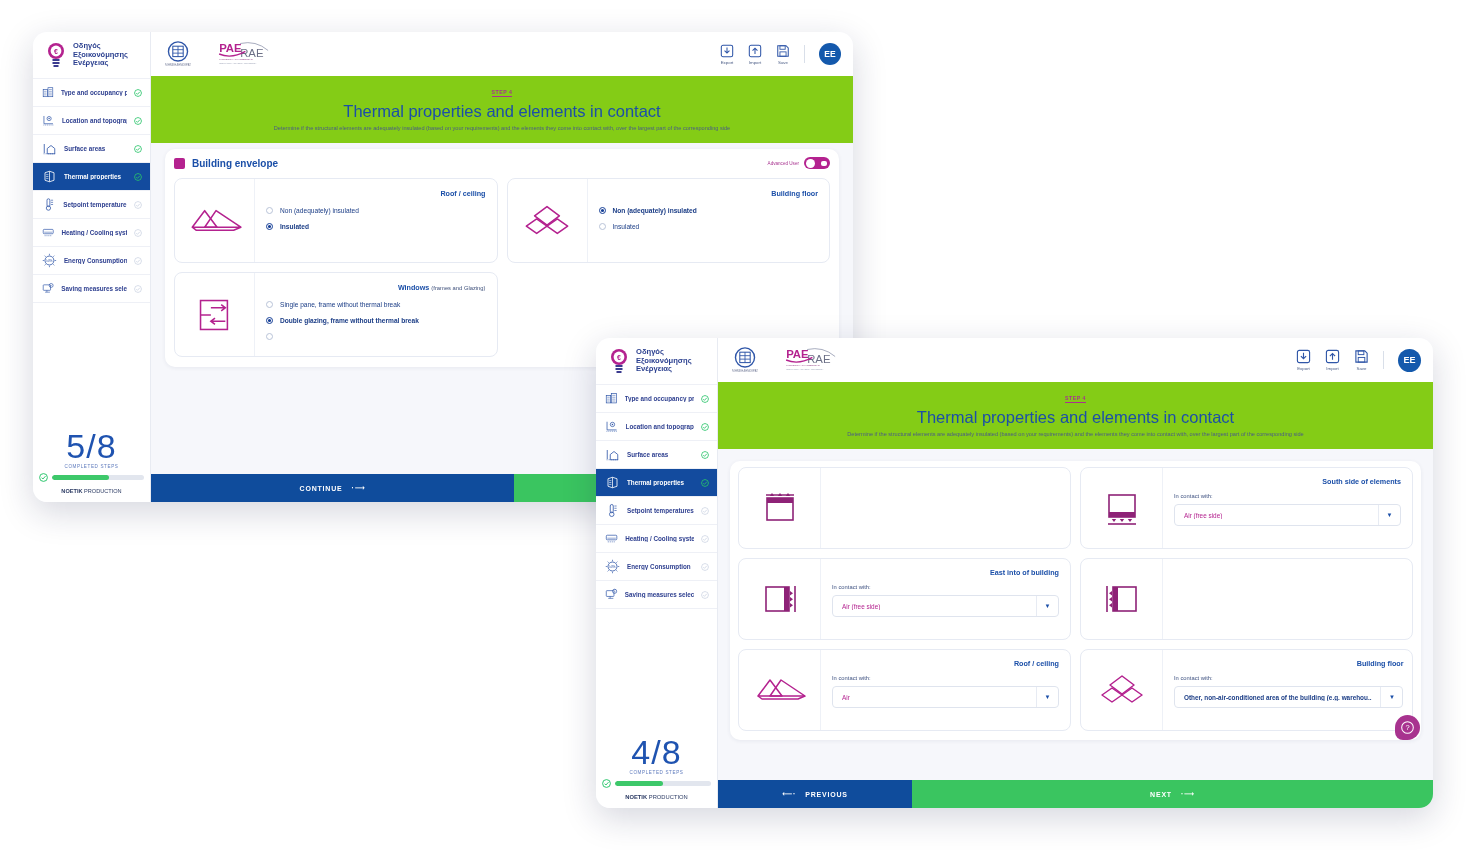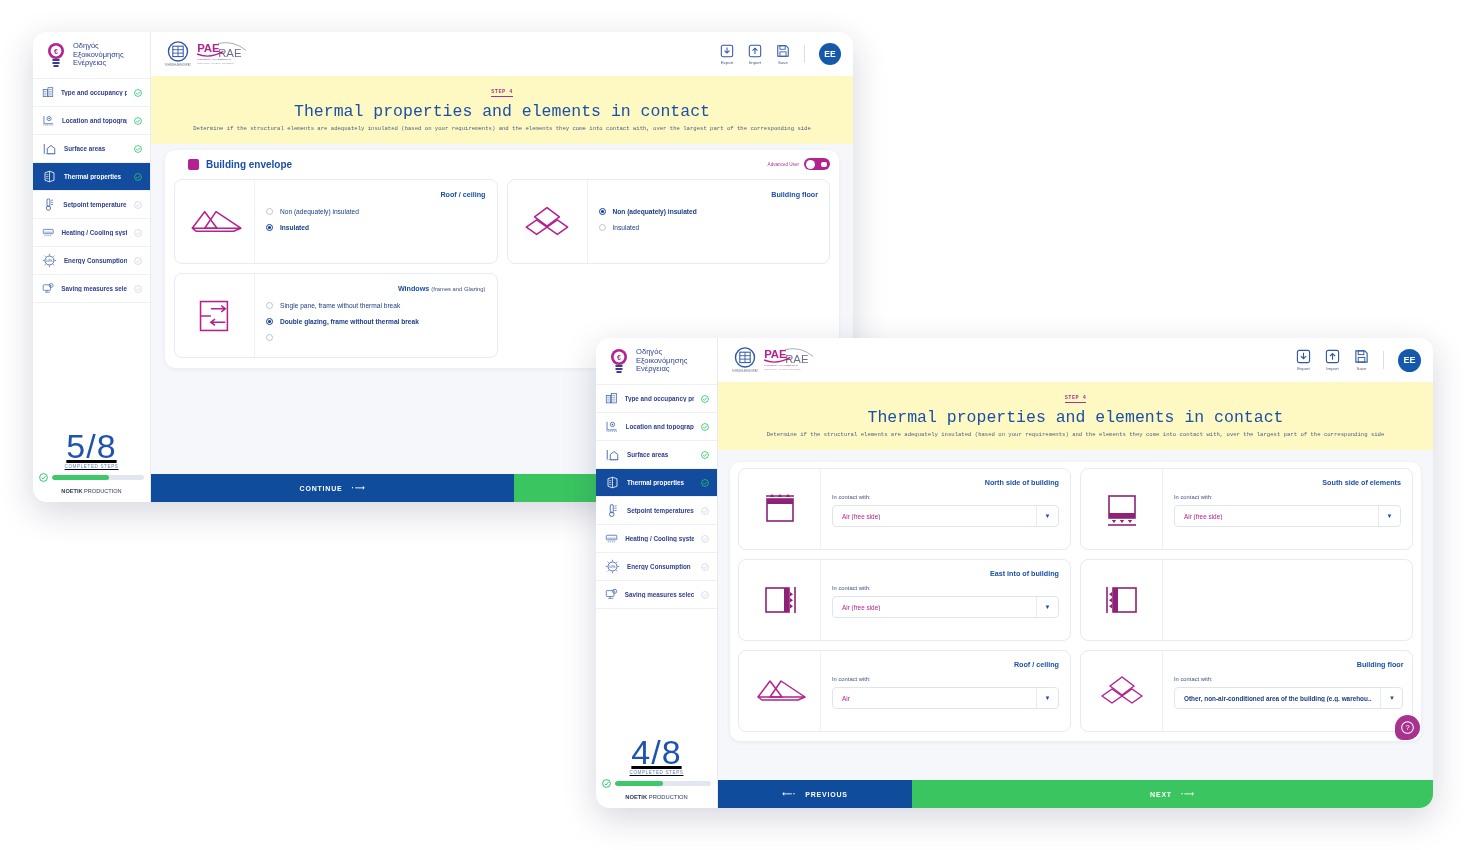--- a/index.html
+++ b/index.html
@@ -10,54 +10,54 @@
   
   .win{ position:absolute; background:#f7f7fb; border-radius:14px;
         box-shadow:0 10px 34px rgba(20,30,70,.18); overflow:hidden; }
   .win .body{ position:absolute; inset:0; display:flex; }
 
   
   .sidebar{ background:#ffffff; display:flex; flex-direction:column;
             border-right:1px solid #e8ebf2; flex:0 0 auto; position:relative; }
   .brand{ display:flex; align-items:center; gap:6px; padding:10px 8px 10px 12px;
           border-bottom:1px solid #eef0f6; }
-  .brand-txt{ color:#2a3f8f; font-weight:400; line-height:1.12; }
+  .brand-txt{ color:#2a3f8f; font-weight:700; line-height:1.12; }
   .nav{ display:flex; flex-direction:column; }
   .nav-item{ display:flex; align-items:center; gap:7px; padding:0 8px 0 9px;
              border-bottom:1px solid #eef0f6; color:#2f4090; cursor:pointer; }
   .nav-item.active{ background:#134b9e; color:#fff; }
   .nav-label{ flex:1 1 auto; font-weight:600; white-space:nowrap; overflow:hidden; }
   .nav-item.active .nav-label{ font-weight:700; }
   .chk{ flex:0 0 auto; display:inline-block; border-radius:50%; }
   .chk.done{ color:#28c46a; }
   .chk.todo{ color:#cfd6e4; }
 
   .side-spacer{ flex:1 1 auto; }
-  .steps{ text-align:center; padding-bottom:4px;text-decoration:underline; }
+  .steps{ text-align:center; padding-bottom:4px; }
   .steps-num{ color:#1f53b0; font-weight:300; letter-spacing:1px; }
   .steps-cap{ color:#5f7bbd; letter-spacing:.6px; }
   .prog-row{ display:flex; align-items:center; gap:4px; padding:0 6px; }
   .prog-ic{ color:#28c46a; flex:0 0 auto; }
   .prog-track{ flex:1 1 auto; background:#e2e6ee; border-radius:99px; overflow:hidden; }
   .prog-fill{ height:100%; background:#3dc86a; border-radius:99px; }
   .foot{ text-align:center; color:#2b3a63; }
   .foot b{ font-weight:800; }
 
   
   .main{ flex:1 1 auto; position:relative; background:#f6f7fb; display:flex; flex-direction:column; }
   .topbar{ background:#fff; display:flex; align-items:center; justify-content:space-between; }
-  .logos{ display:flex; align-items:center; gap:4px; padding-left:14px;justify-content:flex-end; }
+  .logos{ display:flex; align-items:center; gap:26px; padding-left:14px;justify-content:flex-end; }
   .tool-row{ display:flex; align-items:center; gap:14px; padding-right:12px; }
   .tool{ display:flex; flex-direction:column; align-items:center; gap:2px; color:#2f56a8; cursor:pointer; }
   .tool span{ color:#4b5d86; }
   .divider-v{ width:1px; background:#d9dfe9; }
   .avatar{ background:#1459ac; color:#fff; border-radius:50%;
            display:flex; align-items:center; justify-content:center; font-weight:700; }
 
-  .head{ text-align:center; background:#fef9c3;font-family:Liberation Mono, monospace; }
+  .head{ text-align:center; background:#84cc16; }
   .step-tag{ color:#a8338f; font-weight:700; letter-spacing:.5px;
              border-bottom:1px solid #a8338f; display:inline-block; }
   .h1{ color:#1b4fa8; font-weight:400; }
   .sub{ color:#4a5d85; }
 
   .content{ flex:1 1 auto; overflow:hidden; position:relative; }
 
   
   .panel{ background:#fff; border-radius:10px; box-shadow:0 1px 4px rgba(25,40,90,.07); }
   .panel-head{ display:flex; align-items:center; justify-content:space-between; }
@@ -112,21 +112,21 @@
   #winBack .steps-num{ font-size:34px; }
   #winBack .steps-cap{ font-size:4.6px; margin-top:-2px; }
   #winBack .prog-track{ height:5px; }
   #winBack .foot{ font-size:5.6px; padding:6px 0 8px; }
   #winBack .topbar{ height:44px; }
   #winBack .head{ padding:4px 0 12px; }
   #winBack .step-tag{ font-size:5.2px; padding-bottom:1px; }
   #winBack .h1{ font-size:16.5px; margin-top:4px; }
   #winBack .sub{ font-size:5.6px; margin-top:4px; }
   #winBack .panel{ margin:6px 14px 0; padding:8px 9px 10px; }
-  #winBack .panel-title{ font-size:10px;margin-left:14px; }
+  #winBack .panel-title{ font-size:10px; }
   #winBack .sq{ width:11px; height:11px; }
   #winBack .adv-lbl{ font-size:4.6px; }
   #winBack .toggle{ width:26px; height:12px; }
   #winBack .knob{ width:9px; height:9px; }
   #winBack .knob-r{ width:6px; height:5px; right:3px; }
   #winBack .grid{ grid-template-columns:1fr 1fr; gap:9px; margin-top:9px; }
   #winBack .card{ height:85px; }
   #winBack .card-ic{ width:80px; }
   #winBack .card-bd{ padding:10px 11px; }
   #winBack .card-t{ font-size:7.2px; }
@@ -666,28 +666,20 @@
                         <rect x="17" y="14" width="26" height="22" fill="#fff"></rect>
         <rect x="17" y="14" width="26" height="5" fill="#8e2277" stroke="none"></rect>
                       </g>
        <g fill="#8e2277">
                         <path d="M22 9l2.2 3h-4.4z"></path>
                         <path d="M30 9l2.2 3h-4.4z"></path>
                         <path d="M38 9l2.2 3h-4.4z"></path>
                       </g>
                     </svg>
                   </div>
-     <div class="card-bd">
-       <div class="card-t">North side of building</div>
-       <div class="lbl-small">In contact with:</div>
-       <div class="select">
-         <span class="val">Air (free side)</span>
-         <span class="caret">▼</span>
-       </div>
-     </div>
                 </div>
                 <div class="card">
                   <div class="card-ic">
                     <svg width="60" height="48" viewBox="0 0 60 48">
                       <g stroke="#8e2277" fill="none" stroke-width="1.6">
         <rect x="17" y="11" width="26" height="22" fill="#fff"></rect>
         <rect x="17" y="28" width="26" height="5" fill="#8e2277" stroke="none"></rect>
         <path d="M16 40h28"></path>
                       </g>
        <g fill="#8e2277">

